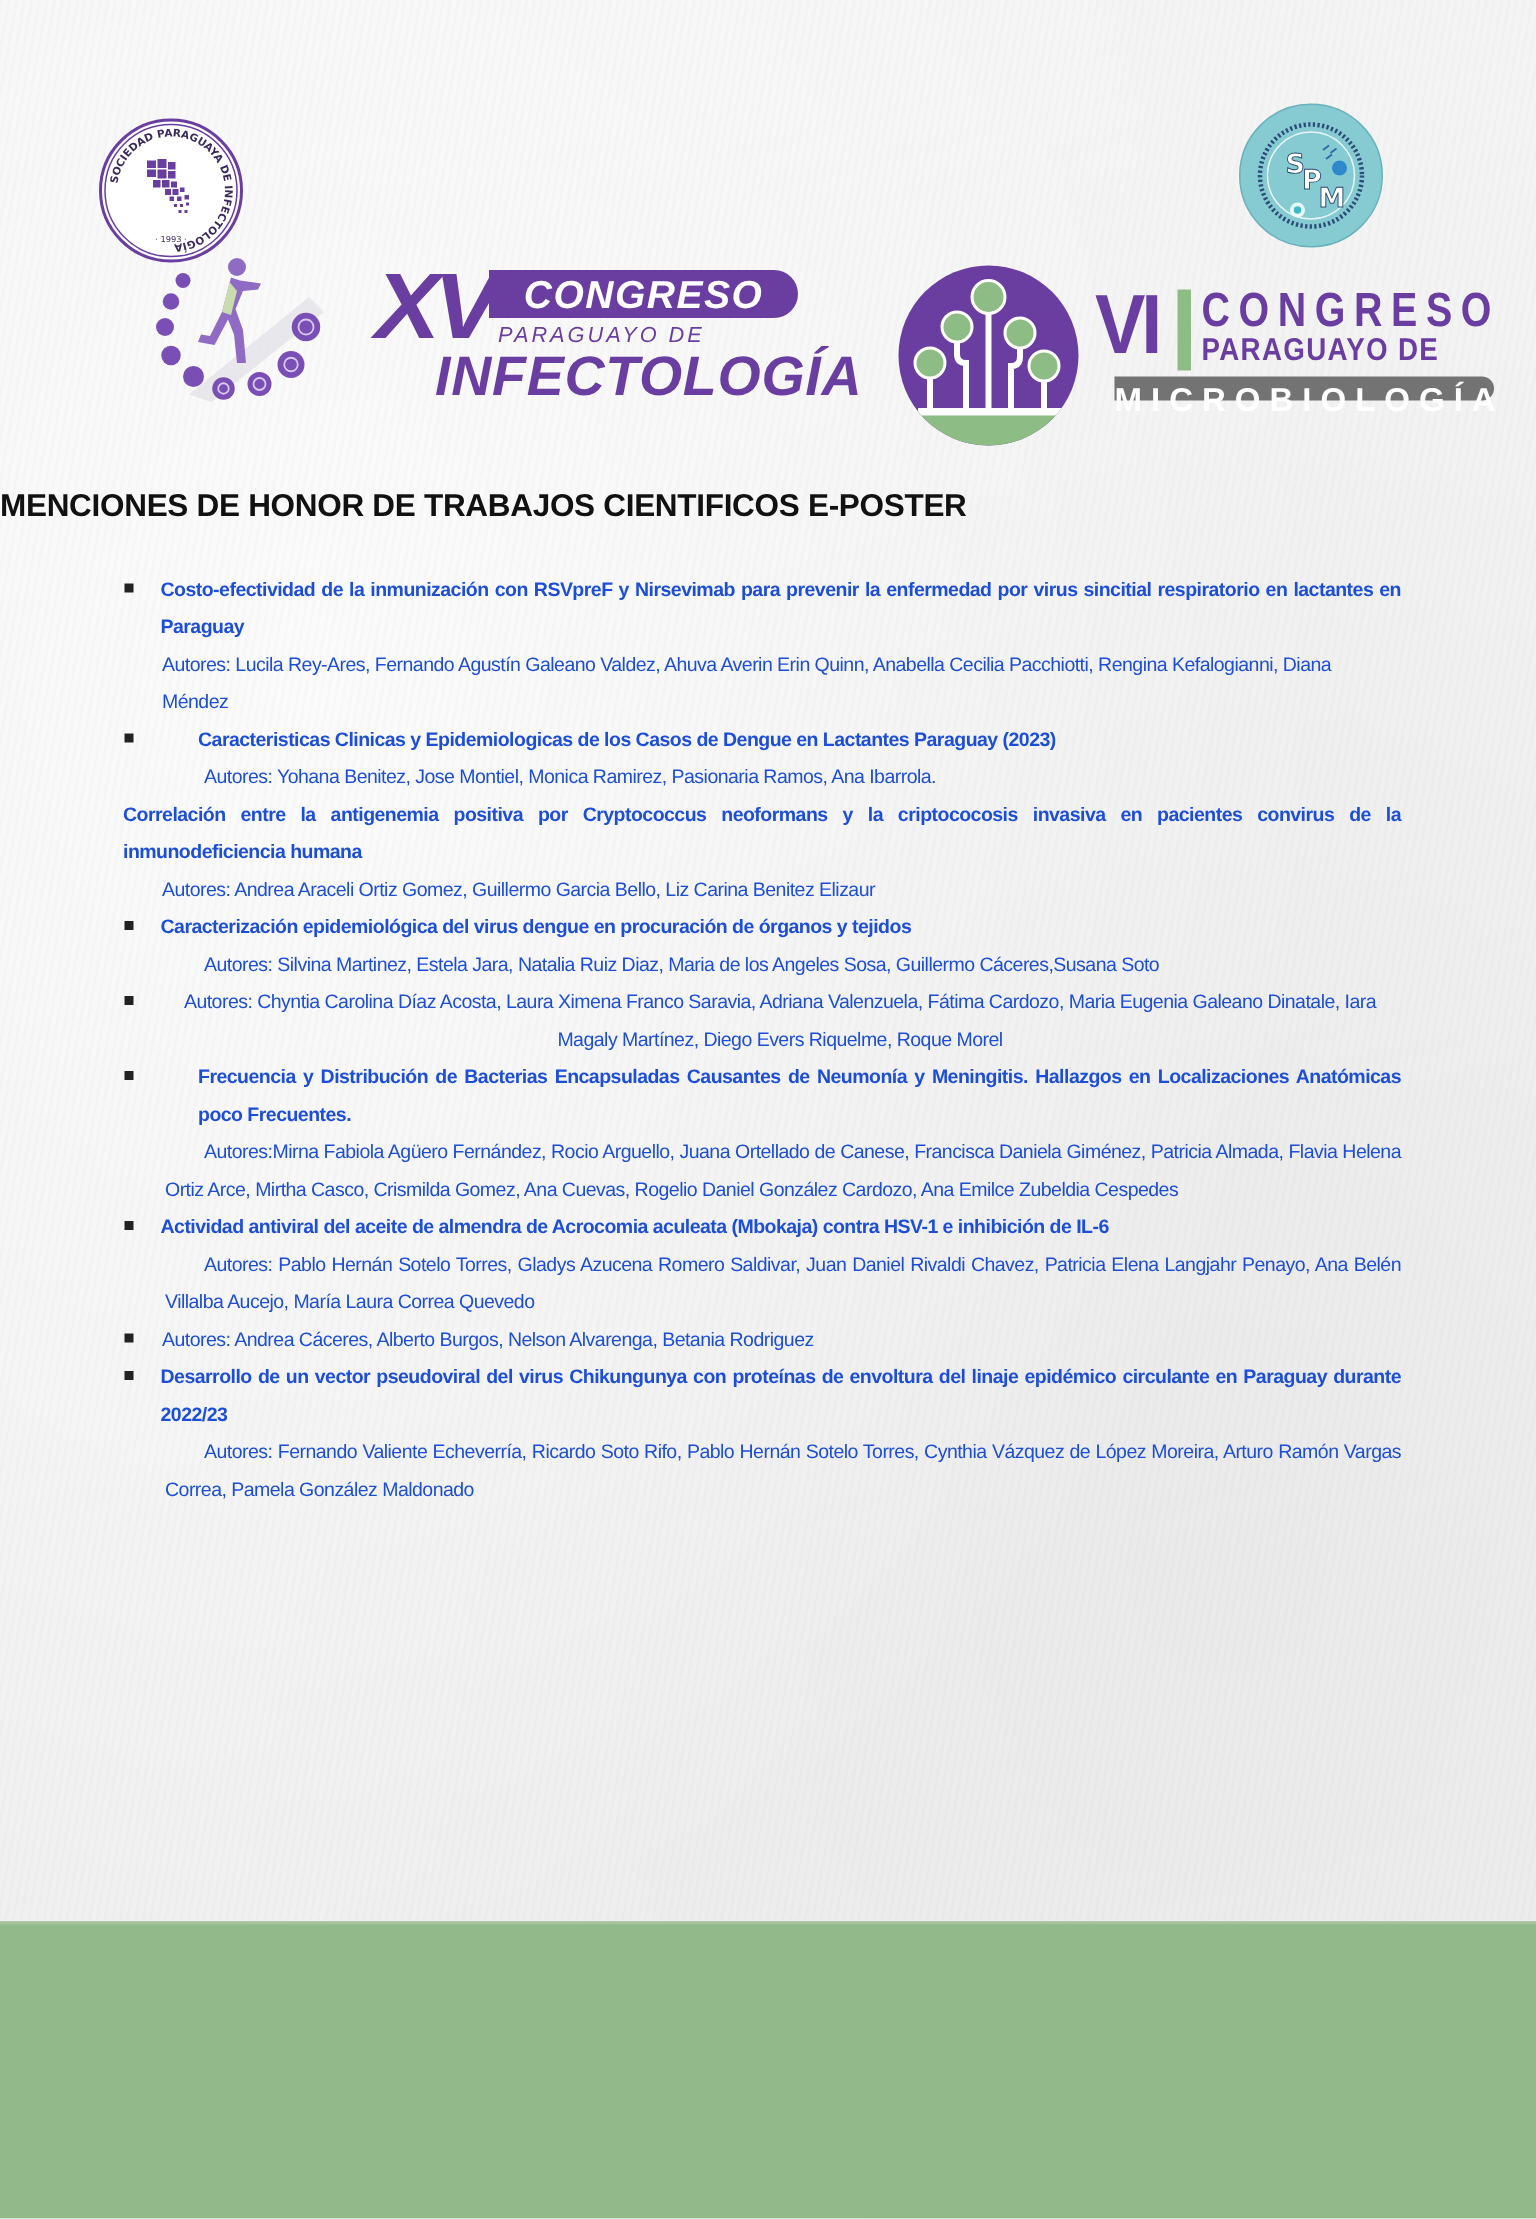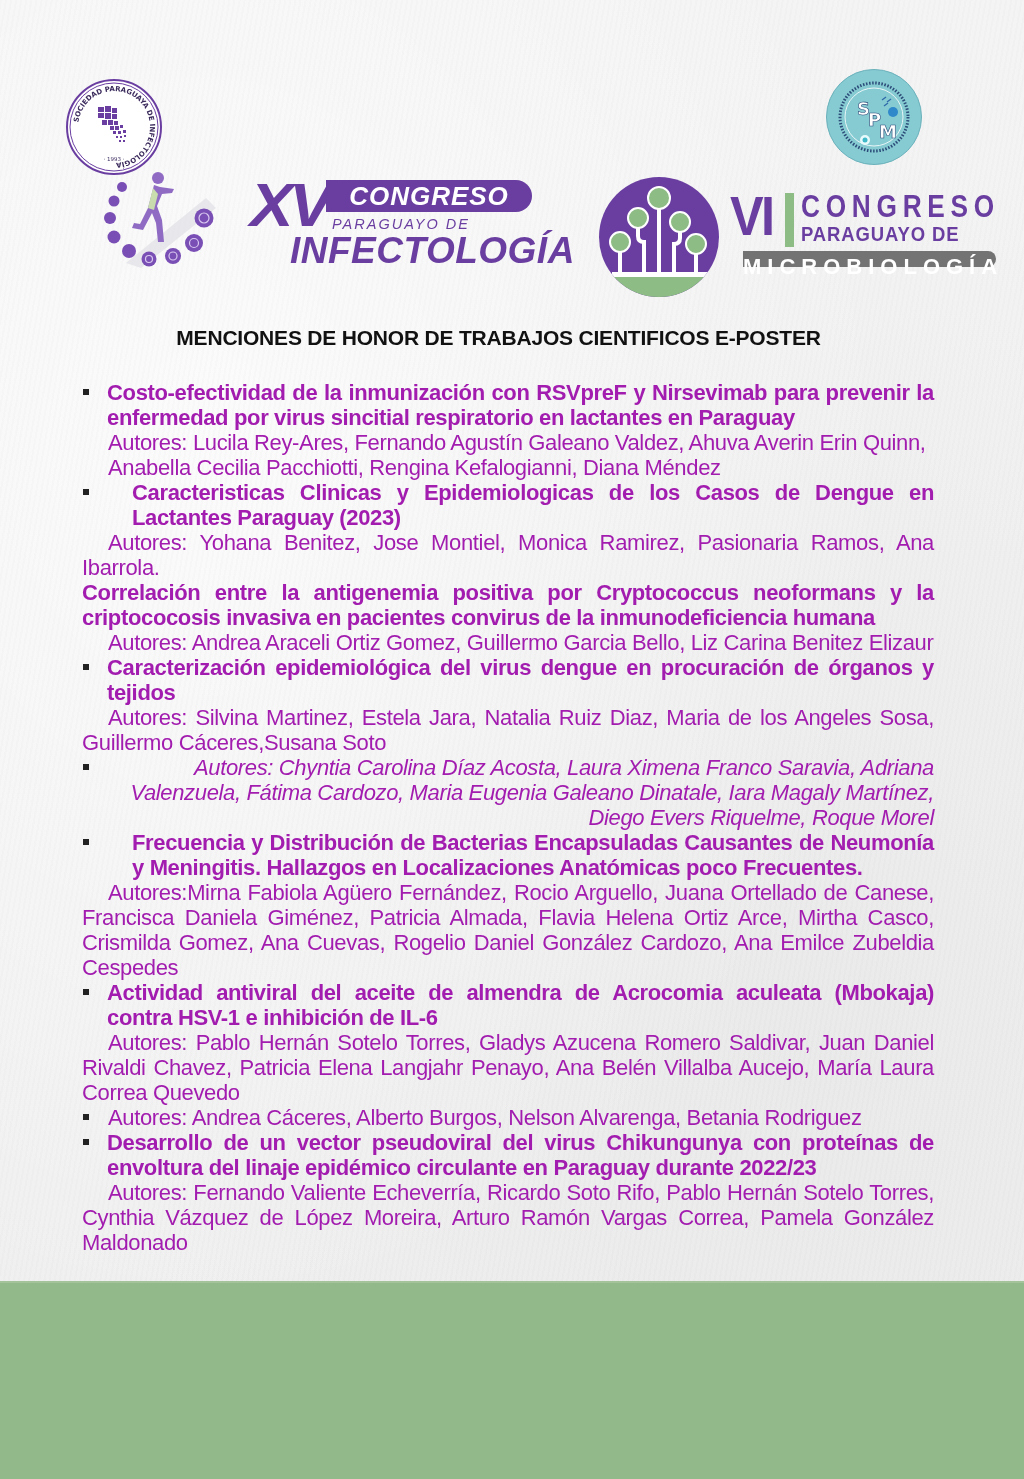--- a/index.html
+++ b/index.html
@@ -75,43 +75,43 @@
   }
   .vi-pill {
     position: absolute; left: 743px; top: 251px; width: 253px; height: 16px;
     background: #737373; border-radius: 0 16px 16px 0;
     color: #fff; font-weight: 700; font-size: 22px; line-height: 31px;
     letter-spacing: 6px; text-align: center;
   }
 
   
   .title {
-    position: absolute; left: 0; width: 997px; top: 326px; text-align: center;
+    position: absolute; left: 0; width: 997px; top: 326px; 
     font-family: "Liberation Sans", sans-serif; font-weight: 700; font-size: 21px;
     letter-spacing: -0.2px; color: #111;
   }
   .content {
     position: absolute; left: 82px; top: 380px; width: 852px;
-    font-family: "Liberation Sans", sans-serif; font-size: 22px; line-height: 25px;
-    color: #a21caf;
+    font-family: "Liberation Sans", sans-serif; font-size: 13px; line-height: 25px;
+    color: #1d4ed8;
   }
   .entry { position: relative; }
   .e-title {
     font-weight: 700; text-align: justify; padding-left: 25px; position: relative;
     letter-spacing: -0.35px;
   }
   .e-title.wide { padding-left: 50px; }
   .e-title.nobullet { padding-left: 0; }
   .bullet {
     position: absolute; left: 1px; top: 9px; width: 6px; height: 6px; background: #222;
   }
   .authors { text-align: justify; letter-spacing: -0.35px; }
   .authors.hang { padding-left: 26px; text-align: left; }
-  .authors.firstindent { text-indent: 26px; }
-  .authors.hang23 { padding-left: 24px; text-align: right; font-style: italic; }
+  .authors.firstindent { text-indent: 26px; margin-left: 28px; }
+  .authors.hang23 { padding-left: 24px; text-align: center; }
 
   
   .footer-band {
     position: absolute; left: 0; top: 1281px; width: 1024px; height: 198px;
     background: #92b989; border-top: 2px solid #a4c39a; box-sizing: border-box;
   }
 </style>
 </head>
 <body>
 

